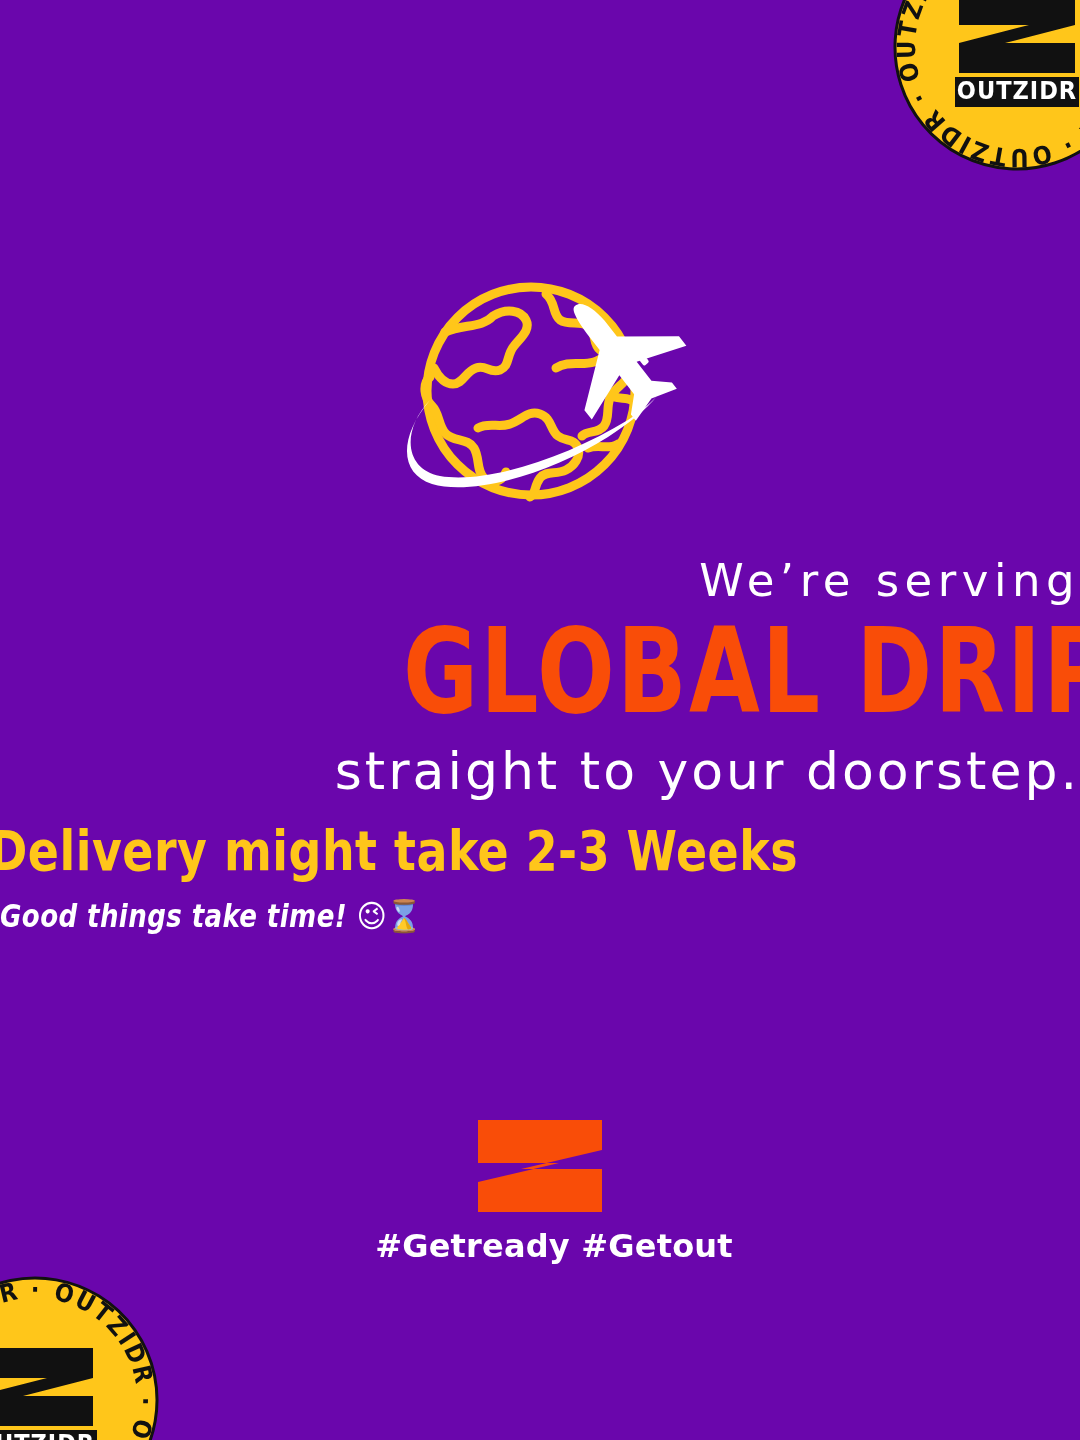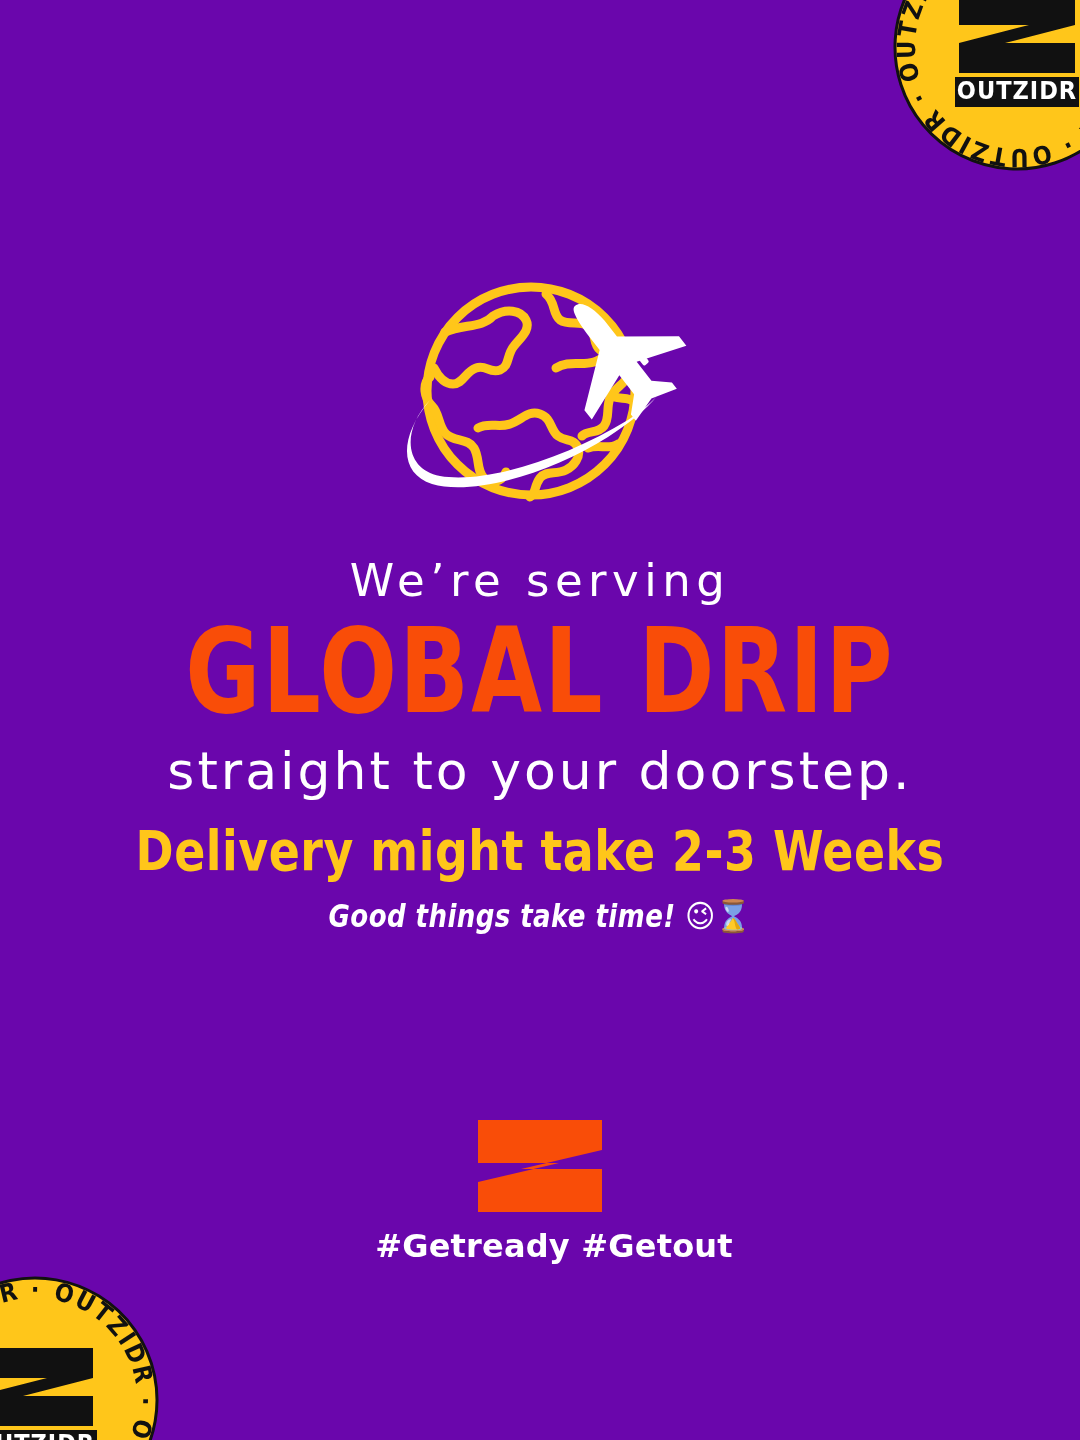--- a/index.html
+++ b/index.html
@@ -54,21 +54,21 @@
     height: 240px;
   }
   #globe-illustration svg { display: block; width: 100%; height: 100%; }
 
   
   #headline-block {
     position: absolute;
     top: 552px;
     left: 0;
     width: 100%;
-    text-align: center;
+    text-align: right;
   }
 
   #headline-eyebrow {
     color: #ffffff;
     font-size: 45px;
     line-height: 58px;
     letter-spacing: 5.5px;
     font-weight: 400;
     font-family: "DejaVu Sans", sans-serif;
   }
@@ -93,21 +93,20 @@
     font-weight: 400;
     font-family: "DejaVu Sans", sans-serif;
   }
 
   
   #delivery-block {
     position: absolute;
     top: 820px;
     left: 0;
     width: 100%;
-    text-align: center;
   }
 
   #delivery-headline {
     color: #ffc61a;
     font-size: 50px;
     line-height: 62px;
     font-weight: 700;
     letter-spacing: 0.5px;
     font-family: "Liberation Sans Narrow", "DejaVu Sans Condensed", "Liberation Sans", sans-serif;
     transform: scaleY(1.12) scaleX(1.02);

